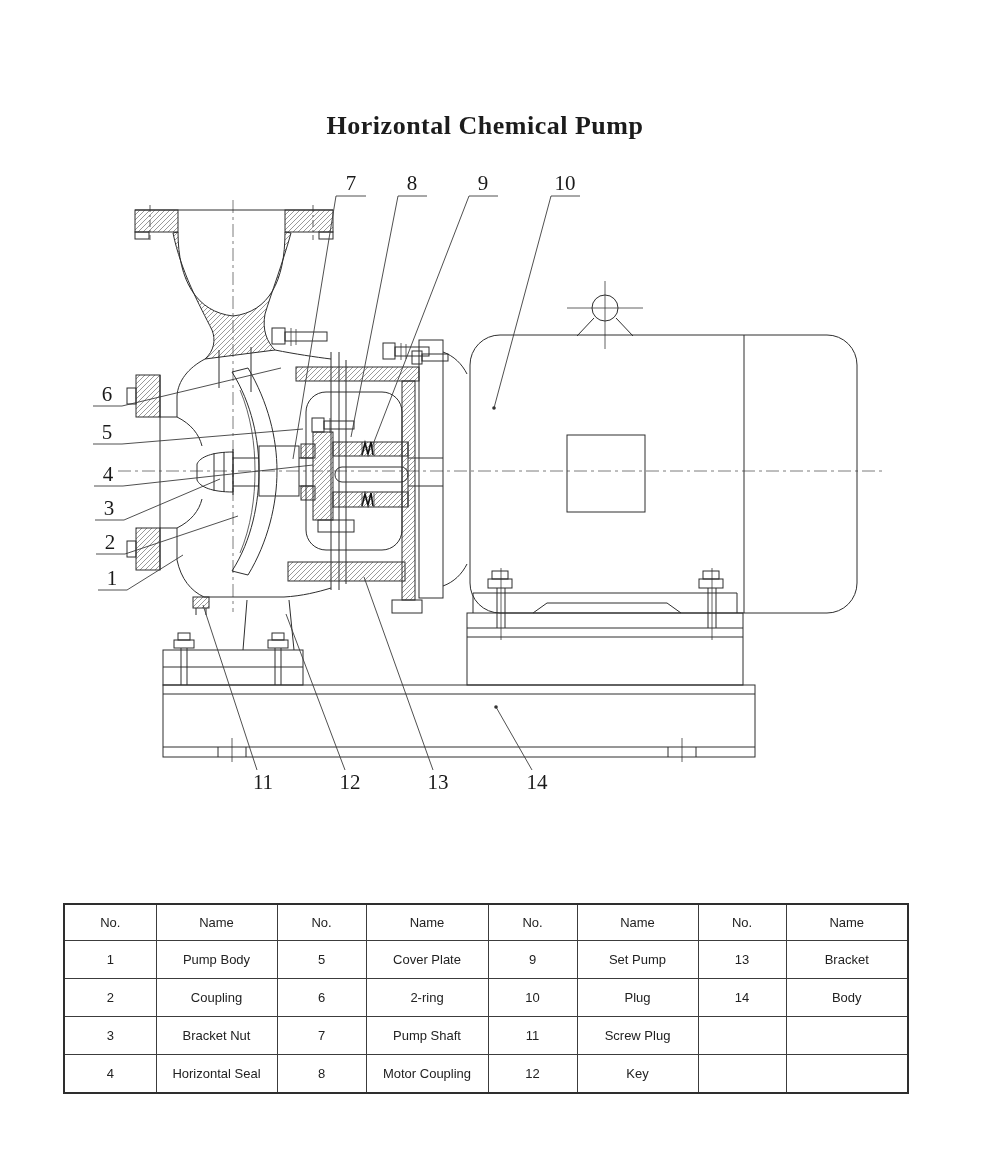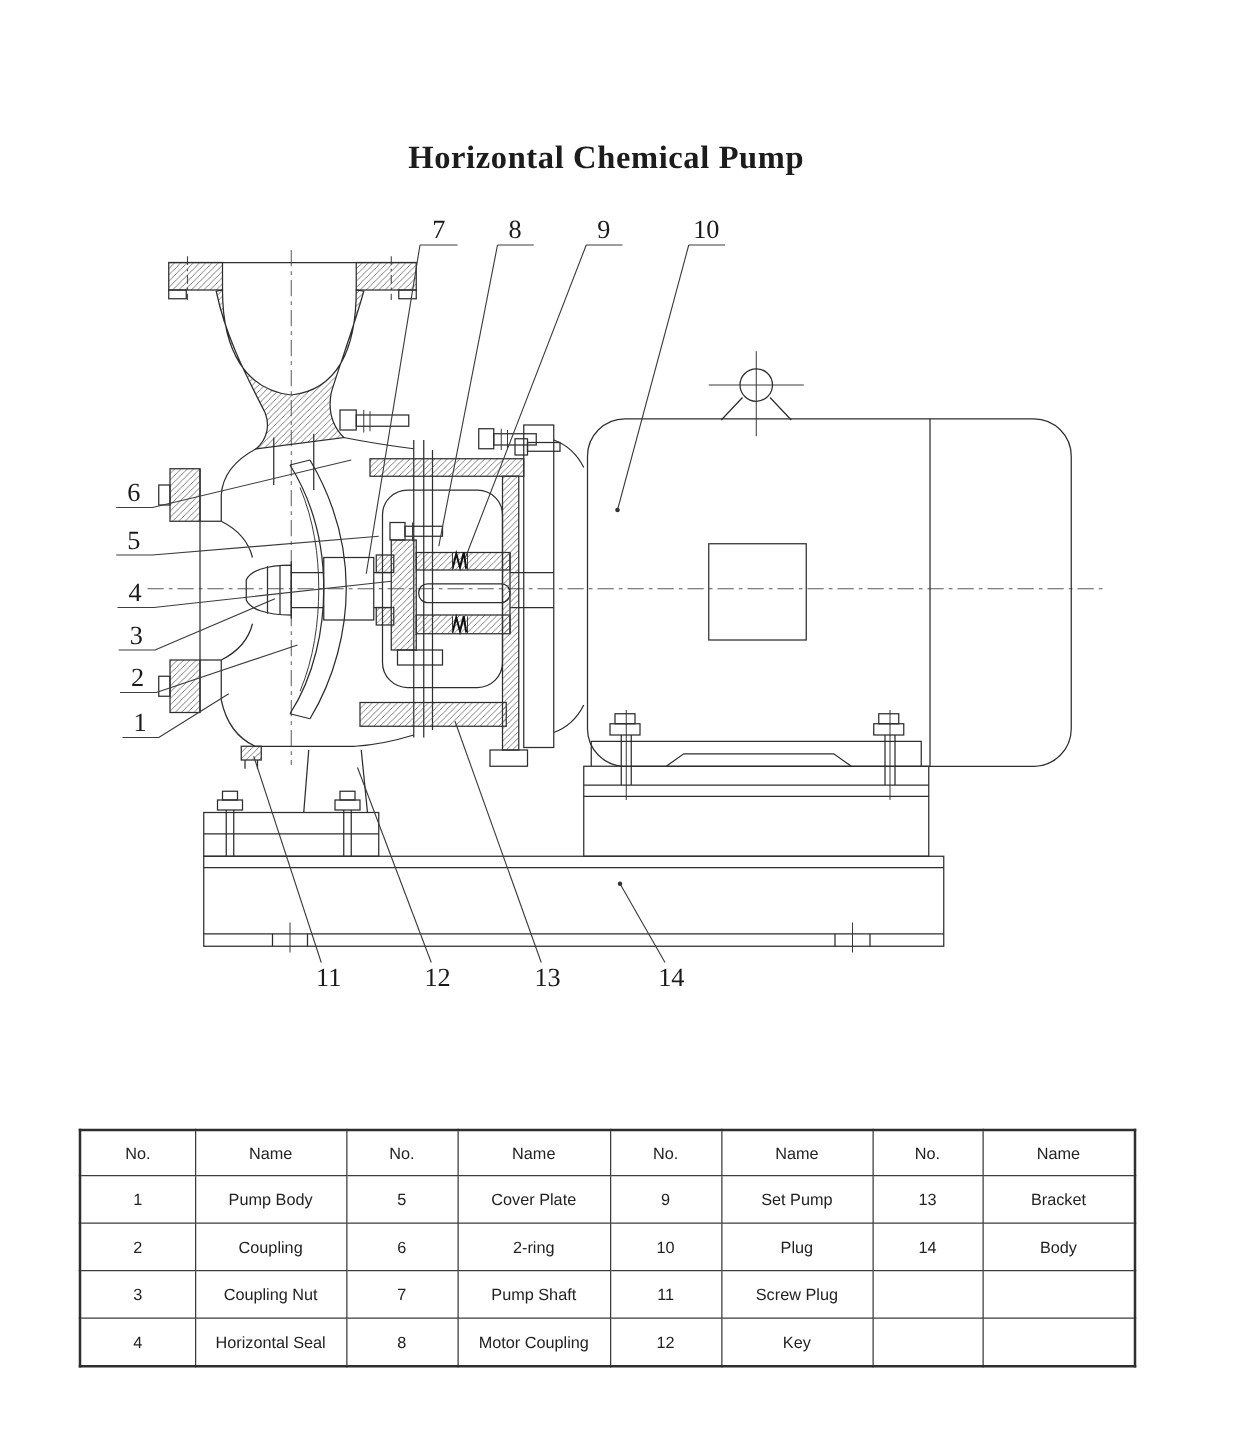--- a/index.html
+++ b/index.html
@@ -278,21 +278,21 @@
       <td>Coupling</td>
       <td>6</td>
       <td>2-ring</td>
       <td>10</td>
       <td>Plug</td>
       <td>14</td>
       <td>Body</td>
     </tr>
     <tr>
       <td>3</td>
-      <td>Coupling Nut</td>
+      <td>Bracket Nut</td>
       <td>7</td>
       <td>Pump Shaft</td>
       <td>11</td>
       <td>Screw Plug</td>
       <td></td>
       <td></td>
     </tr>
     <tr>
       <td>4</td>
       <td>Horizontal Seal</td>

